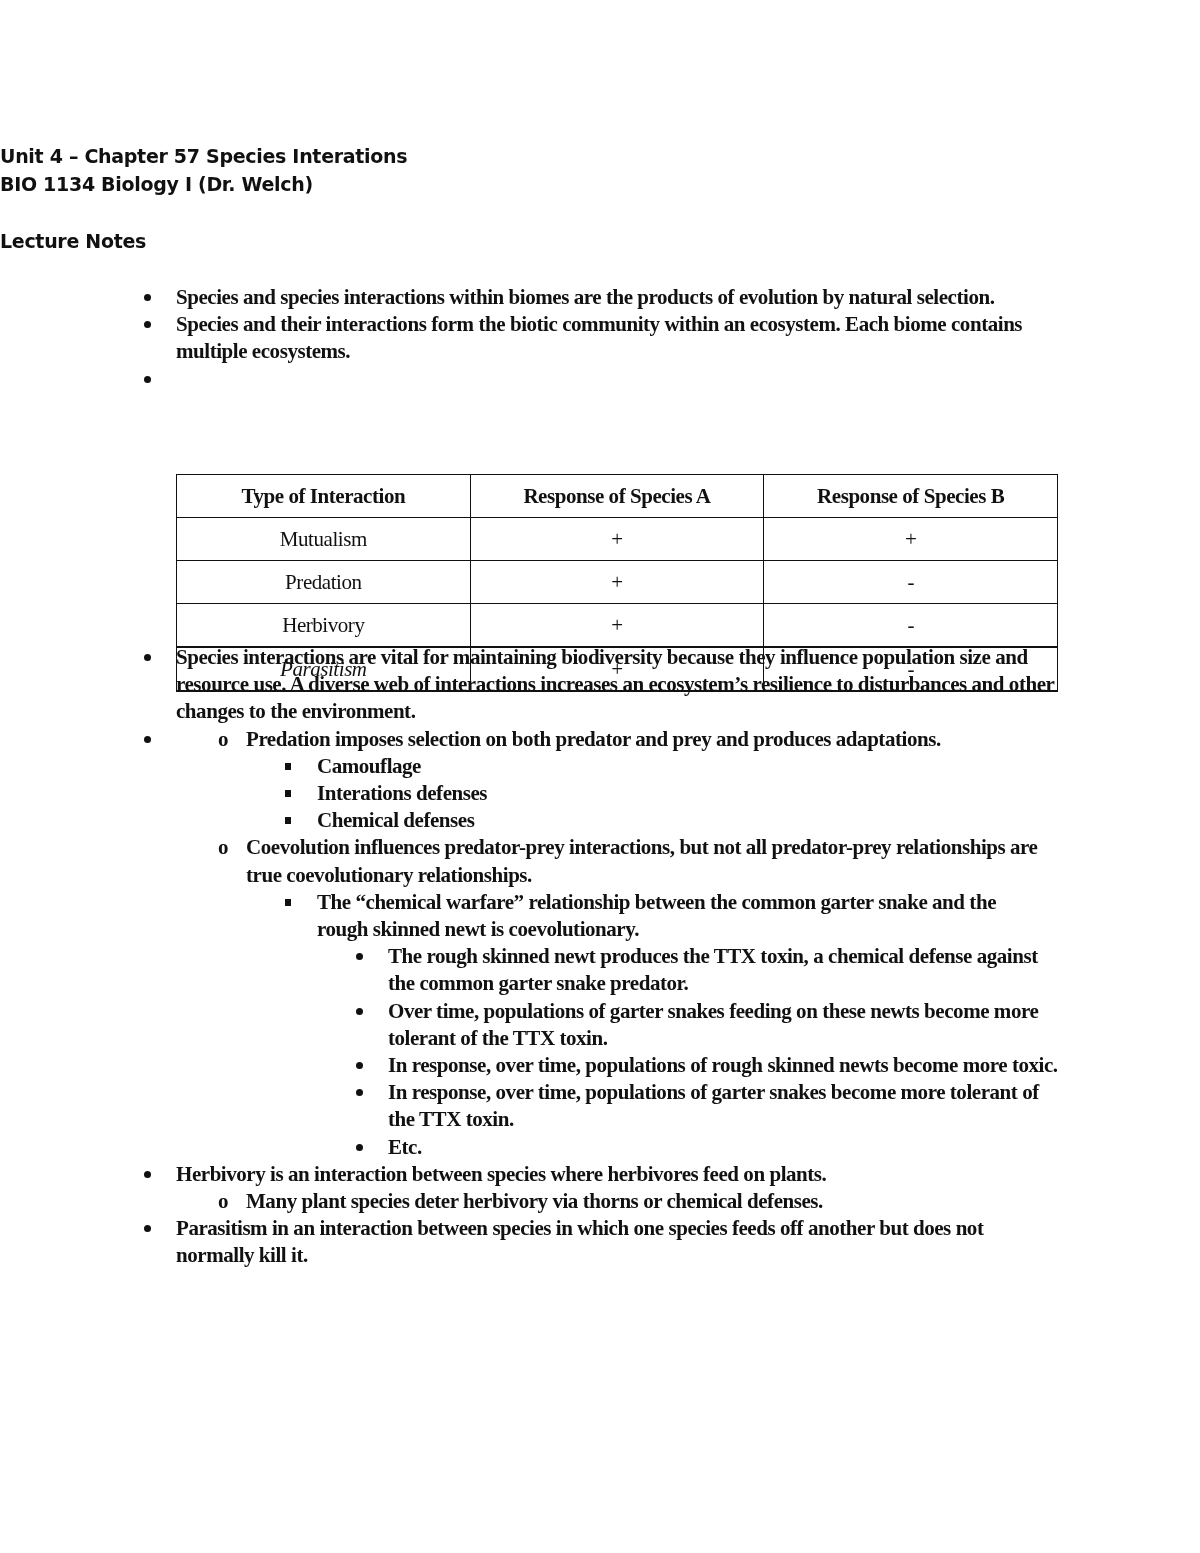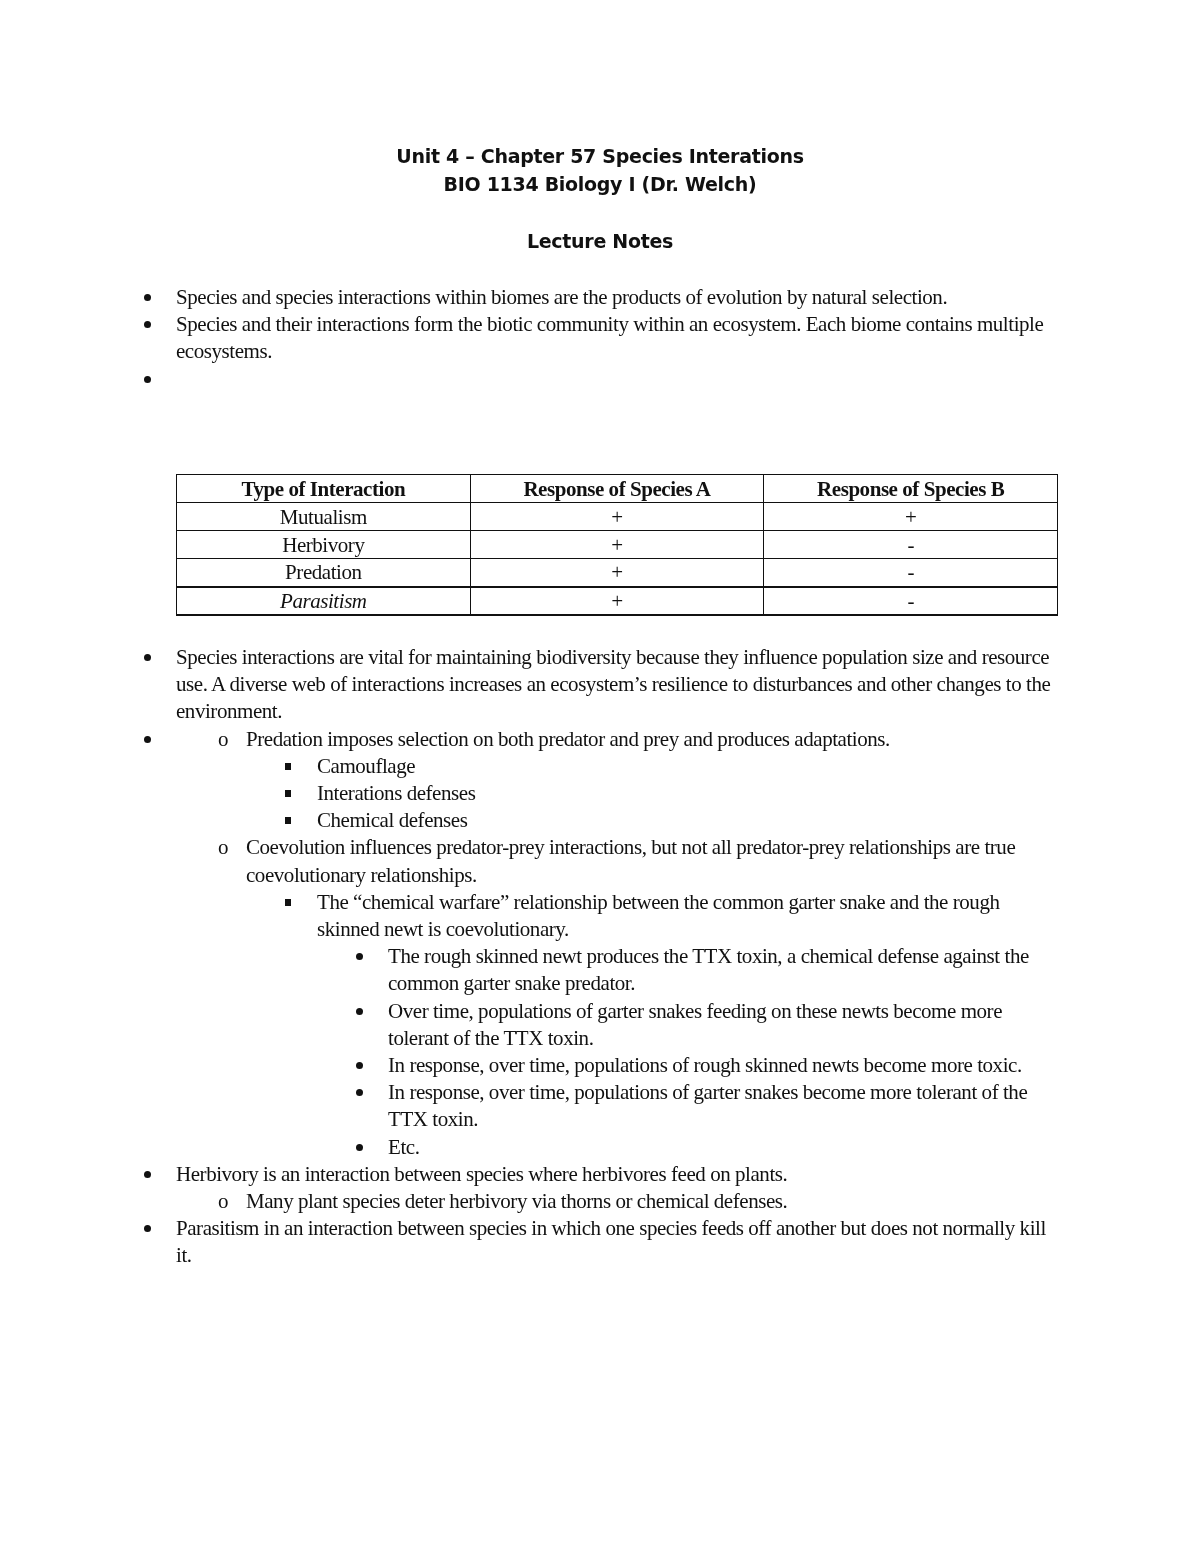--- a/index.html
+++ b/index.html
@@ -13,39 +13,38 @@
       position: relative;
       width: 1200px;
       height: 1553px;
       background: #ffffff;
     }
     .header {
       position: absolute;
       top: 142px;
       left: 0;
       width: 1200px;
-      text-align: center;
       font-family: "DejaVu Sans", sans-serif;
       font-weight: bold;
       font-size: 19px;
       letter-spacing: -0.3px;
       color: #111;
     }
     .header .line { height: 28px; line-height: 28px; }
     .header .subtitle { margin-top: 29px; }
 
     .body-text {
       font-family: "Liberation Serif", serif;
       font-size: 21px;
       line-height: 27.2px;
       color: #111;
       letter-spacing: -0.45px;
     }
 
-    .list { position: absolute; left: 0; width: 1067px; }
+    .list { position: absolute; left: 0; width: 1067px; font-weight: bold; }
     .item { position: relative; }
     .item .marker {
       position: absolute;
       top: 0;
       width: 20px;
       text-align: center;
     }
     .item .text { display: block; }
 
     
@@ -85,21 +84,21 @@
       font-family: "Liberation Serif", serif;
       font-size: 21px;
       letter-spacing: -0.45px;
       color: #111;
     }
     table.interactions th,
     table.interactions td {
       border: 1.5px solid #111;
       text-align: center;
       height: 28px;
-      padding: 0 4px;
+      padding: 8px 4px;
       line-height: 26px;
       width: 33.33%;
     }
     table.interactions th { font-weight: bold; }
     table.interactions tr.thick-top td { border-top: 2.5px solid #111; font-style: italic; }
     table.interactions tr:last-child td { border-bottom: 2.5px solid #111; }
   </style>
 </head>
 <body>
 
@@ -133,26 +132,26 @@
         <th>Response of Species B</th>
       </tr>
     </thead>
     <tbody>
       <tr>
         <td>Mutualism</td>
         <td>+</td>
         <td>+</td>
       </tr>
       <tr>
+        <td>Predation</td>
+        <td>+</td>
+        <td>-</td>
+      </tr>
+      <tr>
         <td>Herbivory</td>
-        <td>+</td>
-        <td>-</td>
-      </tr>
-      <tr>
-        <td>Predation</td>
         <td>+</td>
         <td>-</td>
       </tr>
       <tr class="thick-top">
         <td>Parasitism</td>
         <td>+</td>
         <td>-</td>
       </tr>
     </tbody>
   </table>

